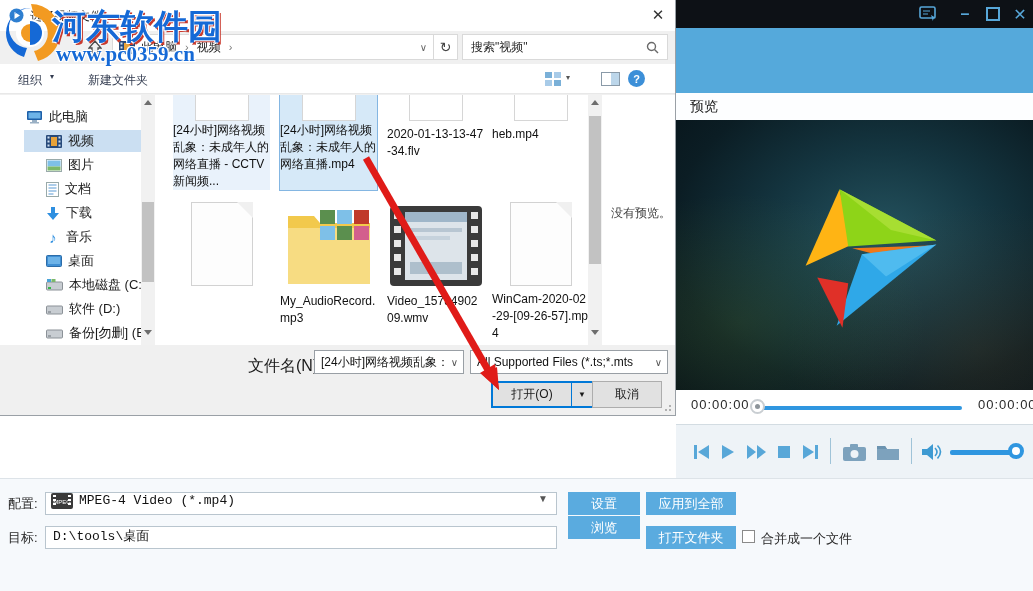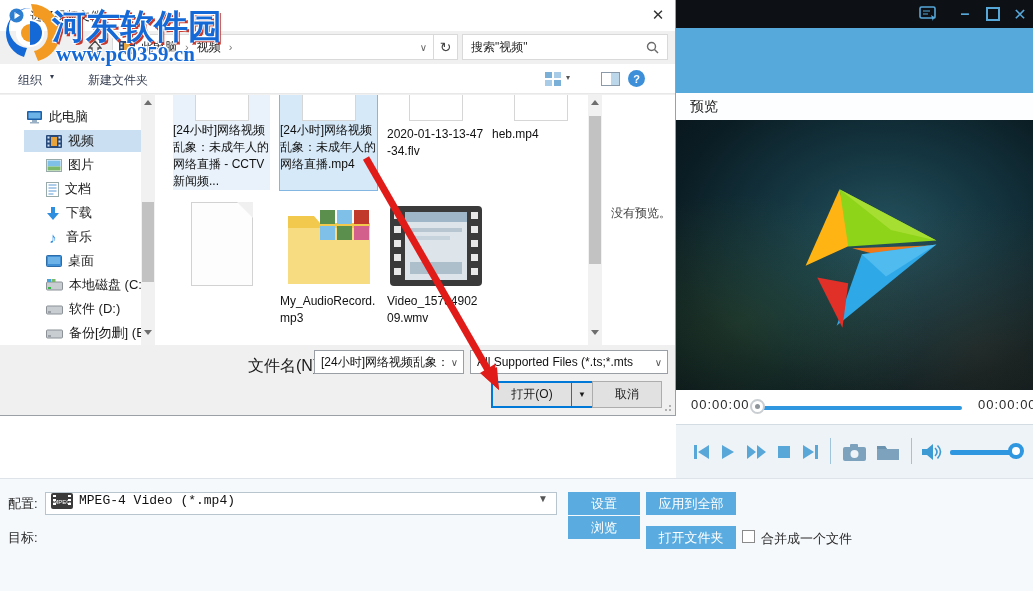--- a/index.html
+++ b/index.html
@@ -205,20 +205,23 @@
           <rect x="17" y="10" width="3" height="2" fill="#fff"></rect>
           <text x="11" y="11" font-size="6" fill="#fff" text-anchor="middle" font-family="Liberation Sans">MPEG</text>
         </svg>
       <span class="monotxt" style="flex:1;">MPEG-4 Video (*.mp4)</span>
       <span style="margin-right:8px;font-size:10px;color:#555;">▼</span>
     </div>
     <div class="abs btn-blue" style="left:568px;top:13px;width:72px;">设置</div>
     <div class="abs btn-blue" style="left:646px;top:13px;width:90px;">应用到全部</div>
 
     <span class="abs plabel" style="left:8px;top:50px;">目标:</span>
+    <div class="abs combo" style="left:45px;top:47px;width:512px;height:23px;">
+      <span class="monotxt" style="margin-left:7px;flex:1;">D:\tools\桌面</span>
+    </div>
     <div class="abs btn-blue" style="left:568px;top:37px;width:72px;">浏览</div>
     <div class="abs btn-blue" style="left:646px;top:47px;width:90px;">打开文件夹</div>
     <div class="abs cbx" style="left:742px;top:51px;"></div>
     <span class="abs" style="left:761px;top:51px;font-size:13px;color:#2a2a2a;">合并成一个文件</span>
 
   </div>
 
   <div class="abs dialog">
     <div class="abs dtitle">
       <svg class="abs" style="left:9px;top:8px;" width="15" height="15" viewBox="0 0 15 15">
@@ -421,20 +424,26 @@
               <rect x="81" y="62" width="7" height="7"></rect>
           </g>
           <rect x="15" y="6" width="62" height="68" fill="#dde4ea"></rect>
           <rect x="15" y="6" width="62" height="10" fill="#9fb6c9"></rect>
           <rect x="20" y="22" width="52" height="4" fill="#b8c6d2"></rect>
           <rect x="20" y="30" width="40" height="4" fill="#c6d2dc"></rect>
           <rect x="20" y="56" width="52" height="12" fill="#aebfcc"></rect>
         </svg>
         <div class="fname" style="margin-top:7px;">Video_1578490209.wmv</div>
       </div>
+      <div class="fitem" style="left:336px;top:101px;">
+        <div class="page-big">
+            <div class="fold"></div>
+          </div>
+        <div class="fname" style="margin-top:5px;">WinCam-2020-02-29-[09-26-57].mp4</div>
+      </div>
     </div>
 
     <div class="abs scrollbar" style="left:588px;top:95px;height:250px;">
       <div class="tri-up"></div>
       <div class="sthumb" style="top:21px;height:148px;"></div>
       <div class="tri-down abs" style="left:3px;bottom:5px;"></div>
     </div>
 
     <div class="abs" style="left:602px;top:95px;width:73px;height:250px;background:#fff;">
       <span class="abs" style="left:9px;top:110px;font-size:12px;color:#3d3d3d;white-space:nowrap;">没有预览。</span>

